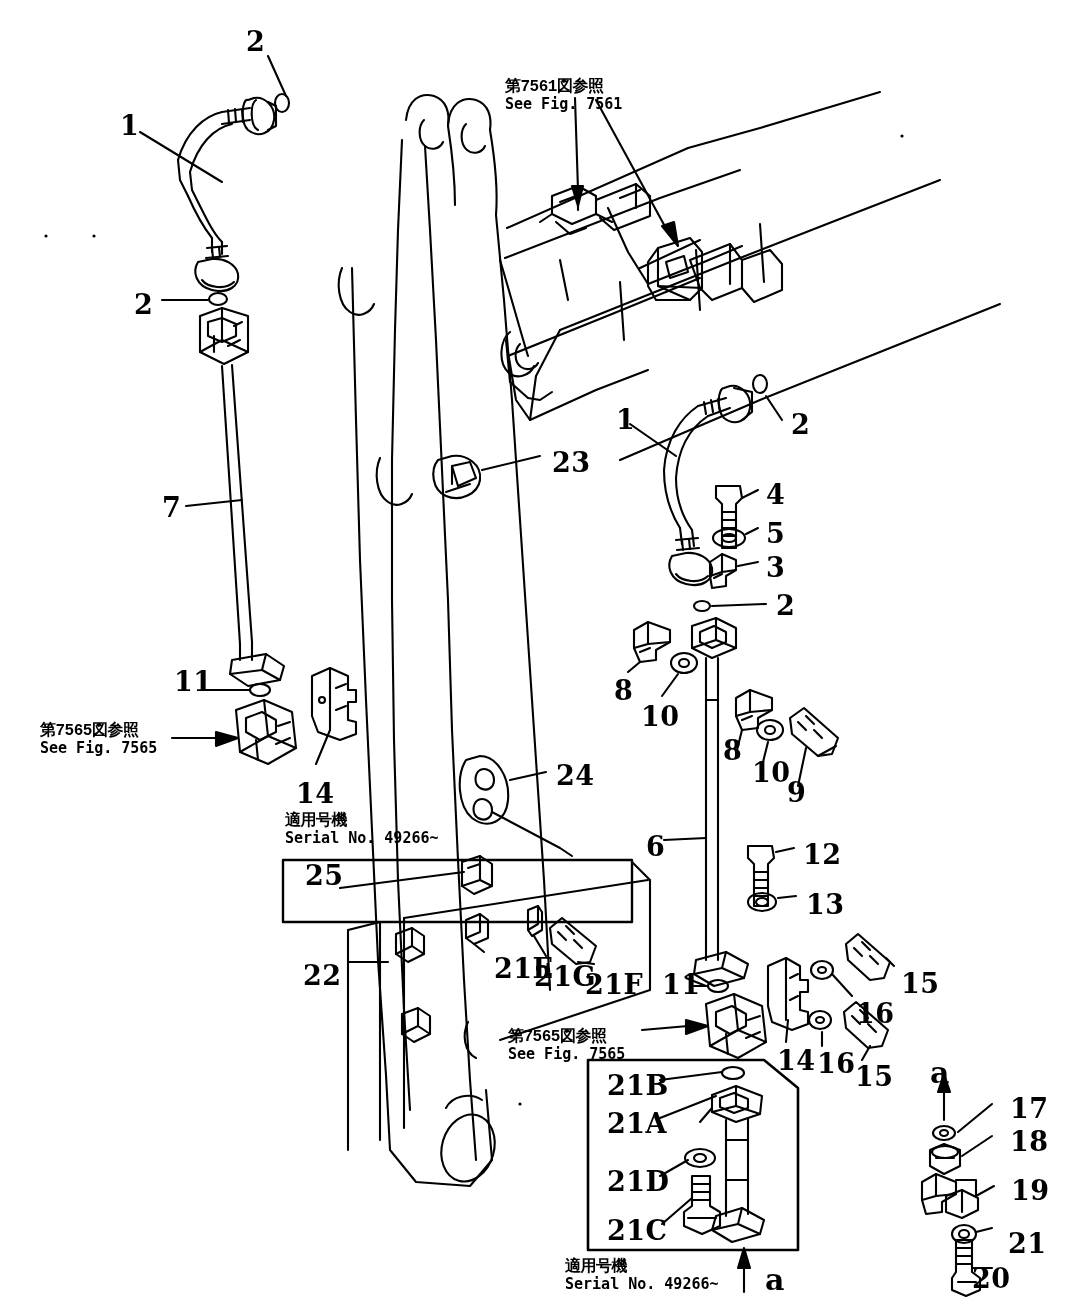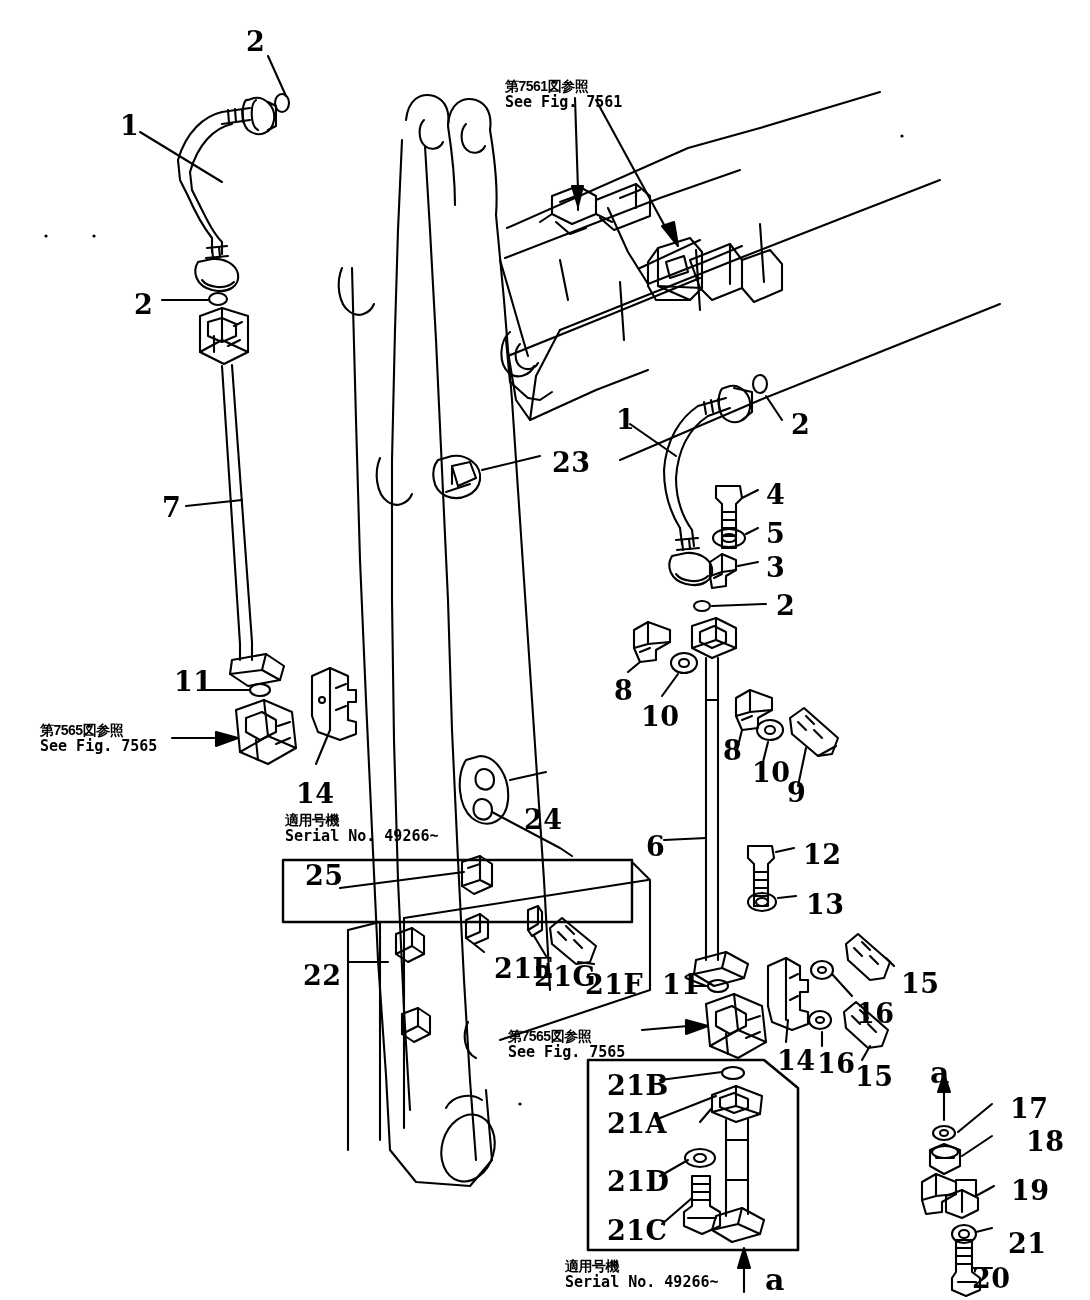--- a/index.html
+++ b/index.html
@@ -40,22 +40,22 @@
     position: absolute;
     font-family: "DejaVu Sans Mono", monospace;
     font-size: 15px;
     font-weight: 700;
     color: #000;
     white-space: nowrap;
     line-height: 1.15;
   }
   .refnote .jp {
     display: block;
-    font-family: Liberation Sans, sans-serif;
-    font-size: 14px;
+    font-family: Liberation Mono, monospace;
+    font-size: 16px;
     letter-spacing: -0.5px;
   }
   .refnote .en {
     display: block;
     letter-spacing: 0px;
   }
   .marker-a {
     position: absolute;
     font-family: "DejaVu Serif", serif;
     font-size: 30px;
@@ -593,21 +593,21 @@
 
   <div class="callout" style="left:246px; top:28px;">2</div>
   <div class="callout" style="left:120px; top:112px;">1</div>
   <div class="callout" style="left:134px; top:291px;">2</div>
   <div class="callout" style="left:162px; top:494px;">7</div>
   <div class="callout" style="left:174px; top:668px;">11</div>
   <div class="callout" style="left:296px; top:780px;">14</div>
   <div class="callout" style="left:305px; top:862px;">25</div>
   <div class="callout" style="left:303px; top:962px;text-align:center;">22</div>
   <div class="callout" style="left:552px; top:449px;">23</div>
-  <div class="callout" style="left:524px; top:762px;margin-top:44px;">24</div>
+  <div class="callout" style="left:556px; top:762px;">24</div>
   <div class="callout" style="left:494px; top:955px;">21E</div>
   <div class="callout" style="left:534px; top:963px;">21G</div>
   <div class="callout" style="left:585px; top:971px;">21F</div>
   <div class="callout" style="left:616px; top:406px;">1</div>
   <div class="callout" style="left:791px; top:411px;">2</div>
   <div class="callout" style="left:766px; top:481px;">4</div>
   <div class="callout" style="left:766px; top:520px;">5</div>
   <div class="callout" style="left:766px; top:554px;">3</div>
   <div class="callout" style="left:776px; top:592px;">2</div>
   <div class="callout" style="left:614px; top:677px;">8</div>
@@ -618,21 +618,21 @@
   <div class="callout" style="left:646px; top:833px;">6</div>
   <div class="callout" style="left:803px; top:841px;">12</div>
   <div class="callout" style="left:806px; top:891px;">13</div>
   <div class="callout" style="left:662px; top:971px;">11</div>
   <div class="callout" style="left:901px; top:970px;">15</div>
   <div class="callout" style="left:856px; top:1000px;">16</div>
   <div class="callout" style="left:777px; top:1047px;">14</div>
   <div class="callout" style="left:817px; top:1050px;">16</div>
   <div class="callout" style="left:855px; top:1063px;">15</div>
   <div class="callout" style="left:1010px; top:1095px;">17</div>
-  <div class="callout" style="left:1010px; top:1128px;margin-left:16px;">18</div>
+  <div class="callout" style="left:1010px; top:1128px;">18</div>
   <div class="callout" style="left:1011px; top:1177px;">19</div>
   <div class="callout" style="left:1008px; top:1230px;">21</div>
   <div class="callout" style="left:972px; top:1265px;">20</div>
   <div class="callout" style="left:607px; top:1072px;">21B</div>
   <div class="callout" style="left:607px; top:1110px;">21A</div>
   <div class="callout" style="left:607px; top:1168px;">21D</div>
   <div class="callout" style="left:607px; top:1217px;">21C</div>
 
 </div>
 

